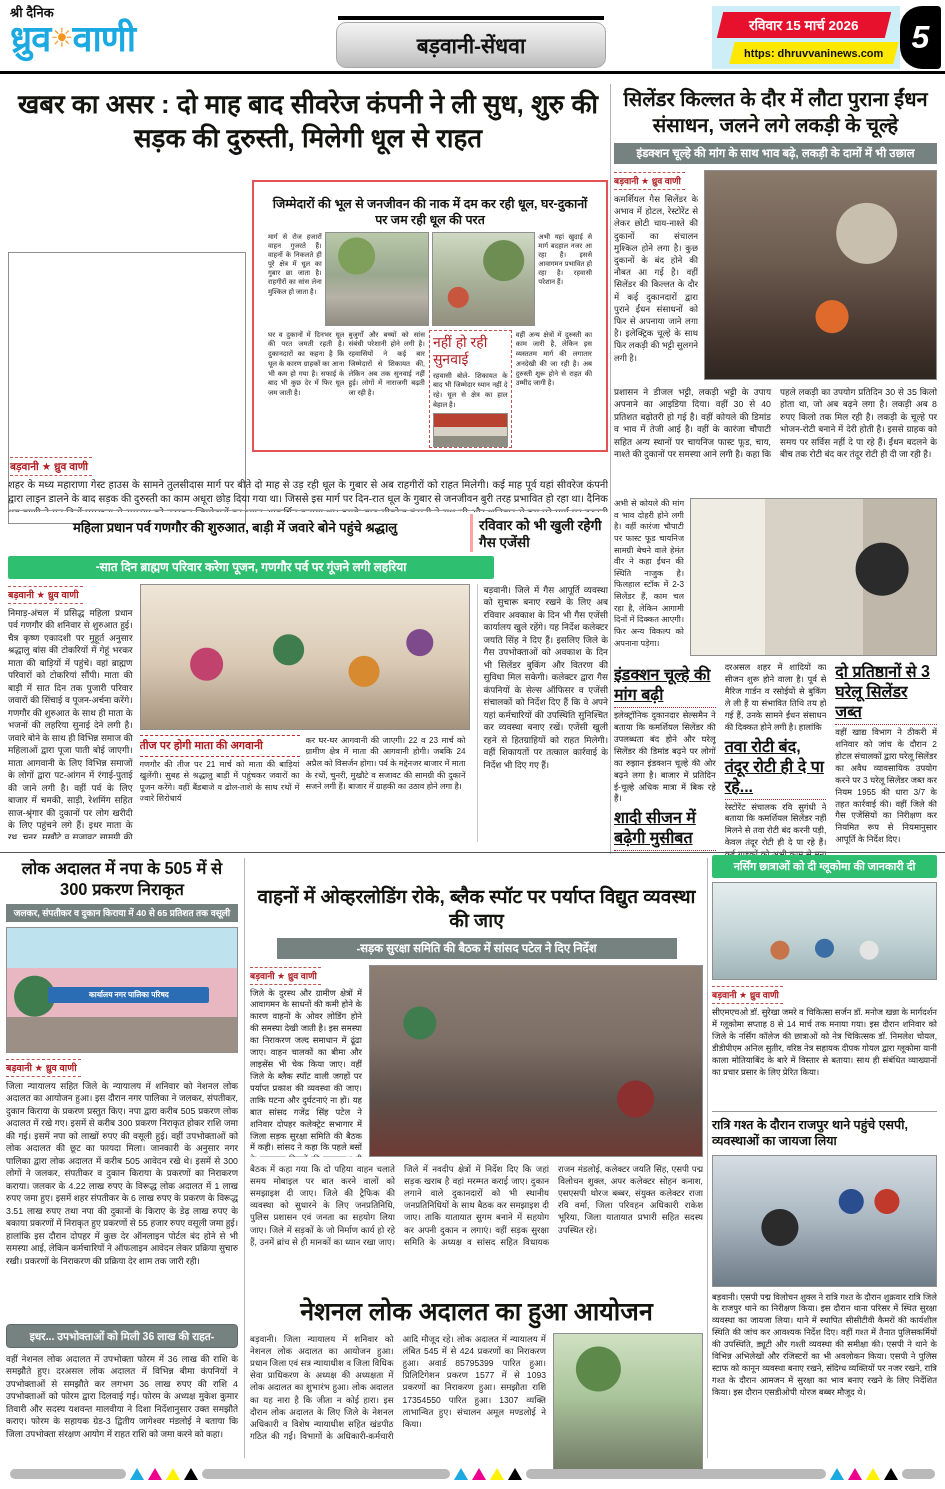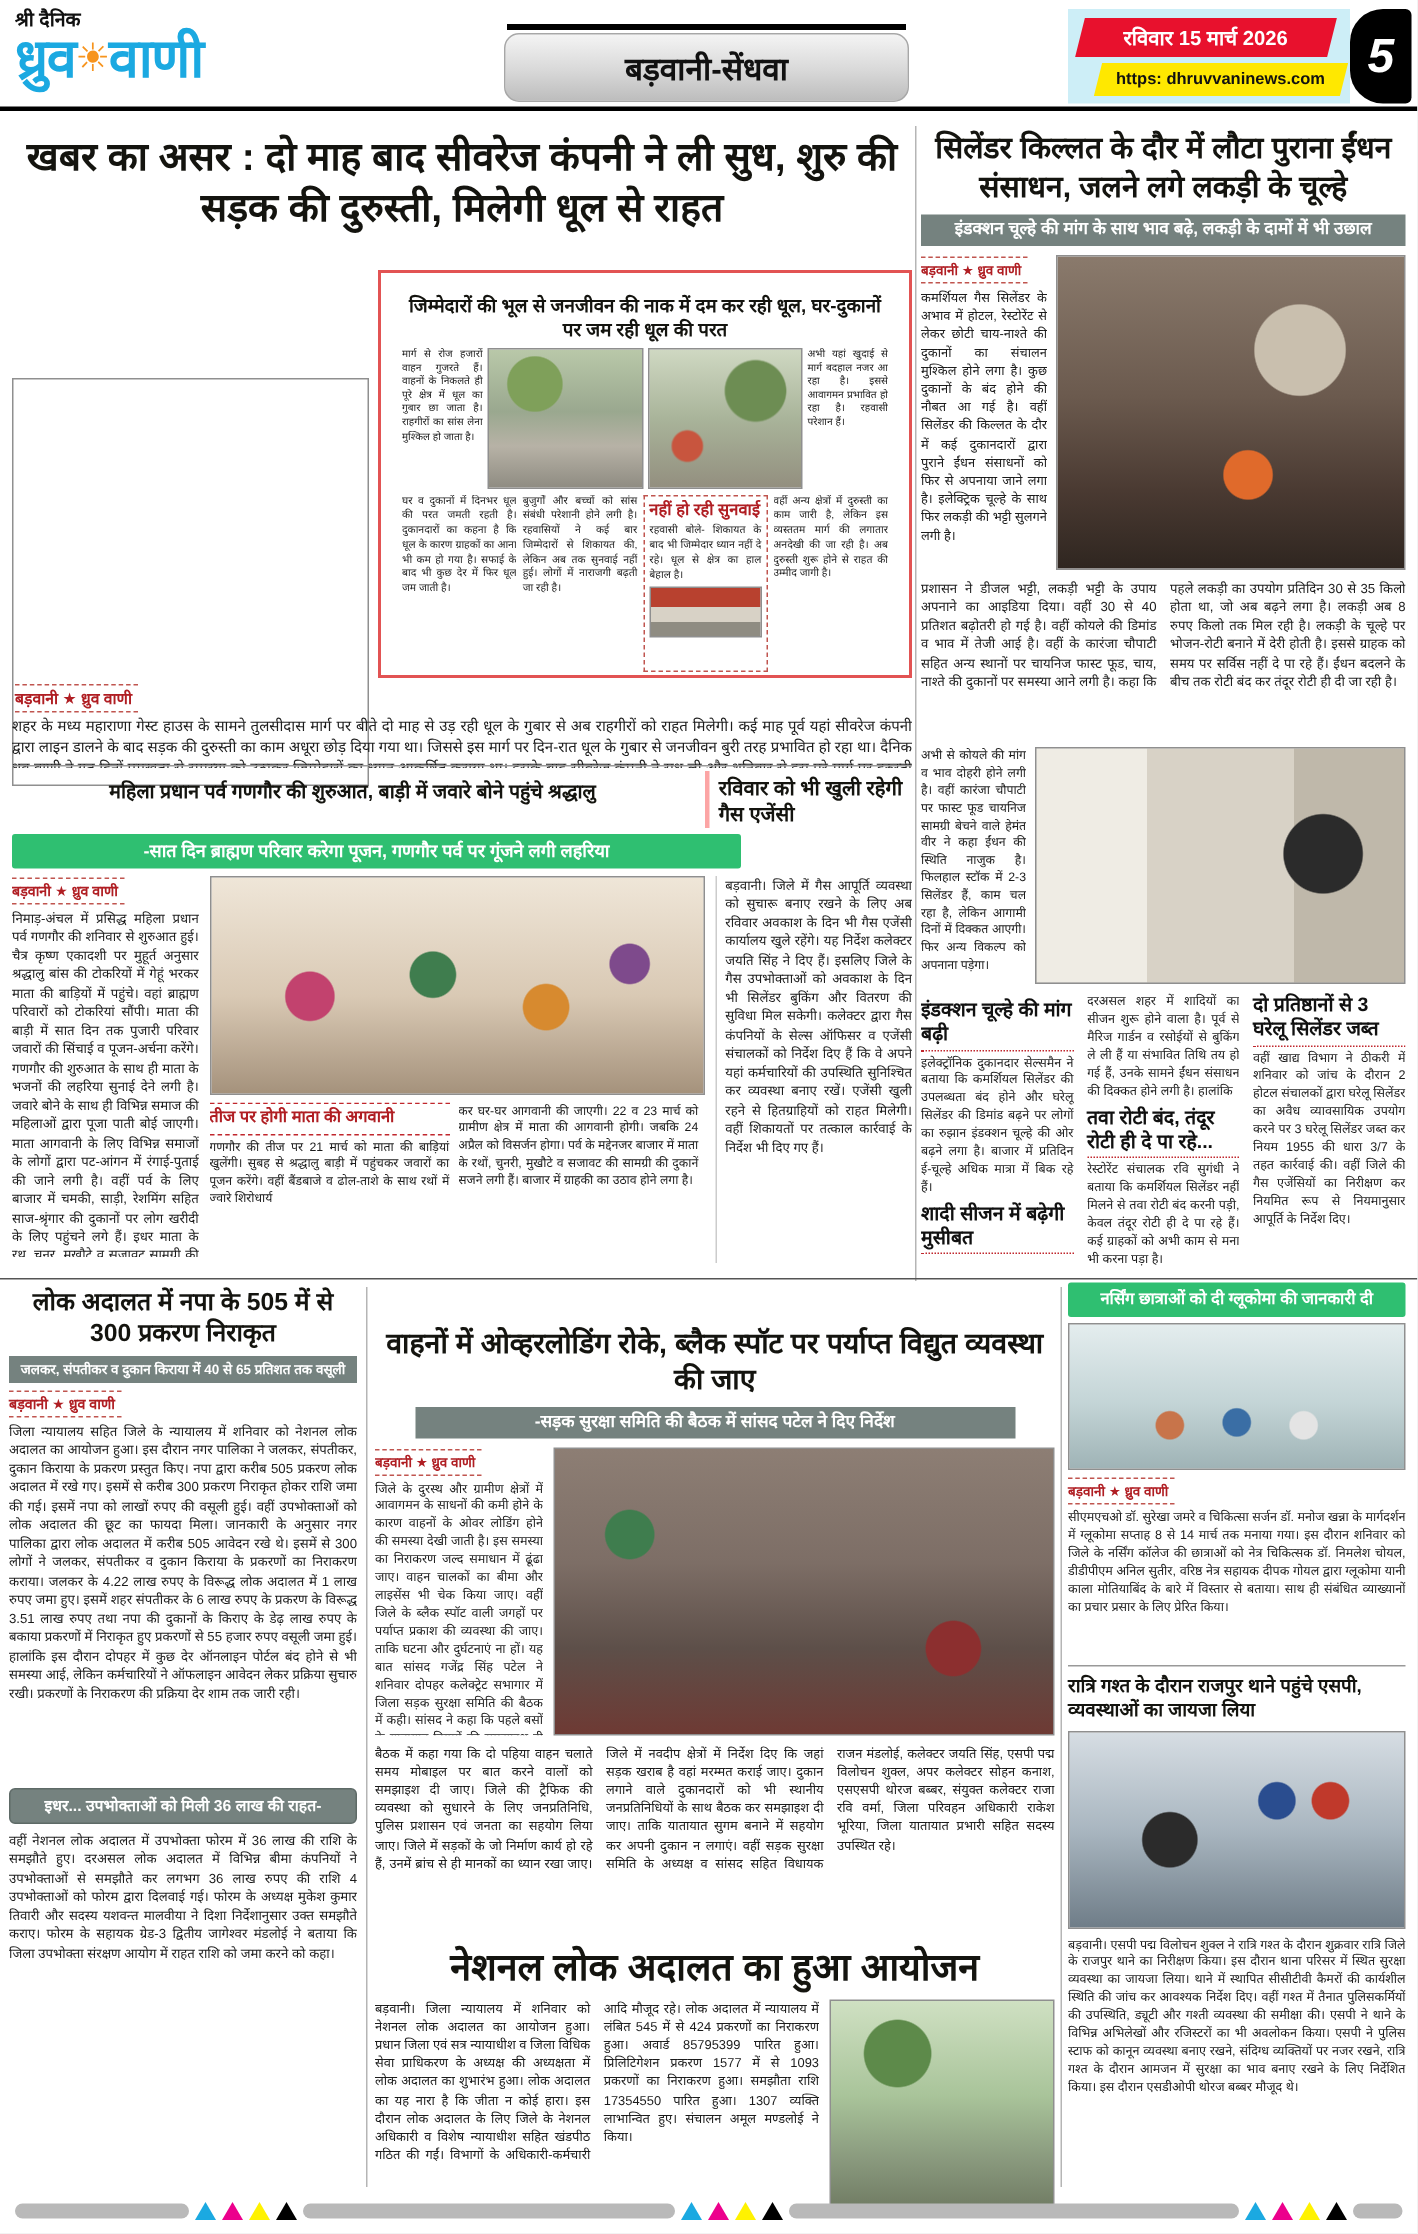--- a/index.html
+++ b/index.html
@@ -5,22 +5,22 @@
   html,body{margin:0;padding:0;background:#e9e9e9;}
   .page{position:relative;width:945px;height:1489px;background:#fff;margin:0 auto;
         font-family:"Liberation Sans","DejaVu Sans",sans-serif;color:#222;overflow:hidden;}
   .abs{position:absolute;}
   .hl{font-weight:bold;color:#14140f;text-align:center;}
   .bar{color:#fff;font-weight:bold;text-align:center;overflow:hidden;white-space:nowrap;}
   .byline{color:#b01e23;font-weight:bold;font-size:10.5px;border-bottom:1px dashed #c0554f;
           border-top:1px dashed #c0554f;display:inline-block;padding:1px 4px 2px 0;}
   .bt{font-size:10px;line-height:1.42;text-align:justify;color:#1c1c1c;overflow:hidden;}
   .ph{position:relative;border:1px solid #8f8f8f;overflow:hidden;box-sizing:border-box;}
-  .colhead{font-weight:bold;font-size:13px;color:#111;border-bottom:1px dotted #c0272d;
-           margin:3px 0 2px;padding-bottom:2px;line-height:1.25;}
+  .colhead{font-weight:bold;font-size:16px;color:#111;border-bottom:1px dotted #c0272d;
+           margin:3px 0 2px;padding-bottom:2px;line-height:1.25;text-decoration:underline;}
   .hr-v{background:#b5b5b5;width:1px;}
   .hr-h{background:#9a9a9a;height:1px;}
   .tri{width:0;height:0;border-left:7px solid transparent;border-right:7px solid transparent;
        border-bottom:12px solid #000;}
   .regbar{height:10px;background:#b9b9b9;border-radius:6px;}
   .skew{transform:skewX(-14deg);}
   .skew>span{display:block;transform:skewX(14deg);}
   .teejtitle{color:#b01e23;font-weight:bold;font-size:11px;border-top:1.5px dashed #c0272d;
              border-bottom:1.5px dashed #c0272d;padding:3px 0;line-height:1.25;}
   .cols2{column-count:2;column-gap:9px;}
@@ -81,21 +81,21 @@
         <div class="ph" style="width:112px;height:94px;
              background:radial-gradient(circle at 70% 30%,#6d8d53 0 20px,rgba(0,0,0,0) 21px),
                         radial-gradient(circle at 25% 70%,#c8553e 0 10px,rgba(0,0,0,0) 11px),
                         linear-gradient(180deg,#cfd8c2 0%,#a9b49a 50%,#938f7f 100%);"></div>
         <div class="bt" style="width:58px;font-size:6.8px;line-height:1.35;">अभी यहां खुदाई से मार्ग बदहाल नजर आ रहा है। इससे आवागमन प्रभावित हो रहा है। रहवासी परेशान हैं।</div>
       </div>
       <div class="flex" style="gap:4px;margin-top:4px;height:118px;">
         <div class="bt" style="width:84px;font-size:7px;line-height:1.4;">घर व दुकानों में दिनभर धूल की परत जमती रहती है। दुकानदारों का कहना है कि धूल के कारण ग्राहकों का आना भी कम हो गया है। सफाई के बाद भी कुछ देर में फिर धूल जम जाती है।</div>
         <div class="bt" style="width:84px;font-size:7px;line-height:1.4;">बुजुर्गों और बच्चों को सांस संबंधी परेशानी होने लगी है। रहवासियों ने कई बार जिम्मेदारों से शिकायत की, लेकिन अब तक सुनवाई नहीं हुई। लोगों में नाराजगी बढ़ती जा रही है।</div>
         <div style="width:90px;border:1.5px dashed #c0554f;padding:3px;box-sizing:border-box;overflow:hidden;">
-          <div style="color:#b01e23;font-weight:bold;font-size:11px;line-height:1.25;">नहीं हो रही सुनवाई</div>
+          <div style="color:#b01e23;font-weight:normal;font-size:14px;line-height:1.25;">नहीं हो रही सुनवाई</div>
           <div class="bt" style="font-size:7px;line-height:1.4;margin-top:2px;">रहवासी बोले- शिकायत के बाद भी जिम्मेदार ध्यान नहीं दे रहे। धूल से क्षेत्र का हाल बेहाल है।</div>
           <div class="ph" style="width:100%;height:34px;margin-top:3px;background:linear-gradient(180deg,#b8412f 0 40%,#d8d2c6 40% 70%,#8f8c82 70%);"></div>
         </div>
         <div class="bt" style="width:84px;font-size:7px;line-height:1.4;">वहीं अन्य क्षेत्रों में दुरुस्ती का काम जारी है, लेकिन इस व्यस्ततम मार्ग की लगातार अनदेखी की जा रही है। अब दुरुस्ती शुरू होने से राहत की उम्मीद जागी है।</div>
       </div>
     </div>
   </div>
 
   <div class="hr-v abs" style="left:610px;top:84px;height:770px;"></div>
   <div class="hr-h abs" style="left:8px;top:510px;width:600px;"></div>
@@ -168,20 +168,26 @@
     </div>
   </div>
 
   <div class="hr-h abs" style="left:0;top:852px;width:945px;background:#555;"></div>
   <div class="hr-v abs" style="left:244px;top:858px;height:600px;"></div>
   <div class="hr-v abs" style="left:707px;top:858px;height:600px;"></div>
 
   <div class="abs" style="left:6px;top:858px;width:232px;height:600px;">
     <div class="hl" style="font-size:16.5px;line-height:1.3;">लोक अदालत में नपा के 505 में से 300 प्रकरण निराकृत</div>
     <div class="bar" style="background:#75827f;font-size:9px;height:18px;line-height:18px;margin-top:3px;">जलकर, संपतीकर व दुकान किराया में 40 से 65 प्रतिशत तक वसूली</div>
+    <div class="ph" style="width:100%;height:126px;margin-top:5px;
+         background:radial-gradient(circle at 12% 55%,#3f7d4e 0 20px,rgba(0,0,0,0) 21px),
+                    linear-gradient(180deg,#bfe3ee 0 32%,#e8b7c2 32% 72%,#9c8f85 72%);">
+      <div class="abs" style="left:18%;top:48%;width:70%;height:16px;background:#2a6db5;color:#fff;
+           font-size:7.5px;font-weight:bold;text-align:center;line-height:16px;border-radius:2px;">कार्यालय नगर पालिका परिषद</div>
+    </div>
     <div style="margin-top:4px;"><span class="byline" style="font-size:9.5px;">बड़वानी ★ ध्रुव वाणी</span></div>
     <div class="bt" style="font-size:8.8px;height:238px;margin-top:3px;">जिला न्यायालय सहित जिले के न्यायालय में शनिवार को नेशनल लोक अदालत का आयोजन हुआ। इस दौरान नगर पालिका ने जलकर, संपतीकर, दुकान किराया के प्रकरण प्रस्तुत किए। नपा द्वारा करीब 505 प्रकरण लोक अदालत में रखे गए। इसमें से करीब 300 प्रकरण निराकृत होकर राशि जमा की गई। इसमें नपा को लाखों रुपए की वसूली हुई। वहीं उपभोक्ताओं को लोक अदालत की छूट का फायदा मिला। जानकारी के अनुसार नगर पालिका द्वारा लोक अदालत में करीब 505 आवेदन रखे थे। इसमें से 300 लोगों ने जलकर, संपतीकर व दुकान किराया के प्रकरणों का निराकरण कराया। जलकर के 4.22 लाख रुपए के विरूद्ध लोक अदालत में 1 लाख रुपए जमा हुए। इसमें शहर संपतीकर के 6 लाख रुपए के प्रकरण के विरूद्ध 3.51 लाख रुपए तथा नपा की दुकानों के किराए के डेढ़ लाख रुपए के बकाया प्रकरणों में निराकृत हुए प्रकरणों से 55 हजार रुपए वसूली जमा हुई। हालांकि इस दौरान दोपहर में कुछ देर ऑनलाइन पोर्टल बंद होने से भी समस्या आई, लेकिन कर्मचारियों ने ऑफलाइन आवेदन लेकर प्रक्रिया सुचारु रखी। प्रकरणों के निराकरण की प्रक्रिया देर शाम तक जारी रही।</div>
     <div class="bar" style="background:#75827f;font-size:10.5px;height:22px;line-height:22px;margin-top:6px;border-radius:4px;border:1px solid #5e6a67;">इधर... उपभोक्ताओं को मिली 36 लाख की राहत-</div>
     <div class="bt" style="font-size:8.8px;height:126px;margin-top:5px;">वहीं नेशनल लोक अदालत में उपभोक्ता फोरम में 36 लाख की राशि के समझौते हुए। दरअसल लोक अदालत में विभिन्न बीमा कंपनियों ने उपभोक्ताओं से समझौते कर लगभग 36 लाख रुपए की राशि 4 उपभोक्ताओं को फोरम द्वारा दिलवाई गई। फोरम के अध्यक्ष मुकेश कुमार तिवारी और सदस्य यशवन्त मालवीया ने दिशा निर्देशानुसार उक्त समझौते कराए। फोरम के सहायक ग्रेड-3 द्वितीय जागेश्वर मंडलोई ने बताया कि जिला उपभोक्ता संरक्षण आयोग में राहत राशि को जमा करने को कहा।</div>
   </div>
 
   <div class="abs" style="left:250px;top:885px;width:453px;height:573px;">
     <div class="hl" style="font-size:19px;line-height:1.25;">वाहनों में ओव्हरलोडिंग रोके, ब्लैक स्पॉट पर पर्याप्त विद्युत व्यवस्था की जाए</div>
     <div class="bar" style="background:#75827f;font-size:11.5px;height:21px;line-height:21px;width:400px;margin:5px auto 0;">-सड़क सुरक्षा समिति की बैठक में सांसद पटेल ने दिए निर्देश</div>
     <div class="flex" style="gap:7px;margin-top:6px;height:192px;">

